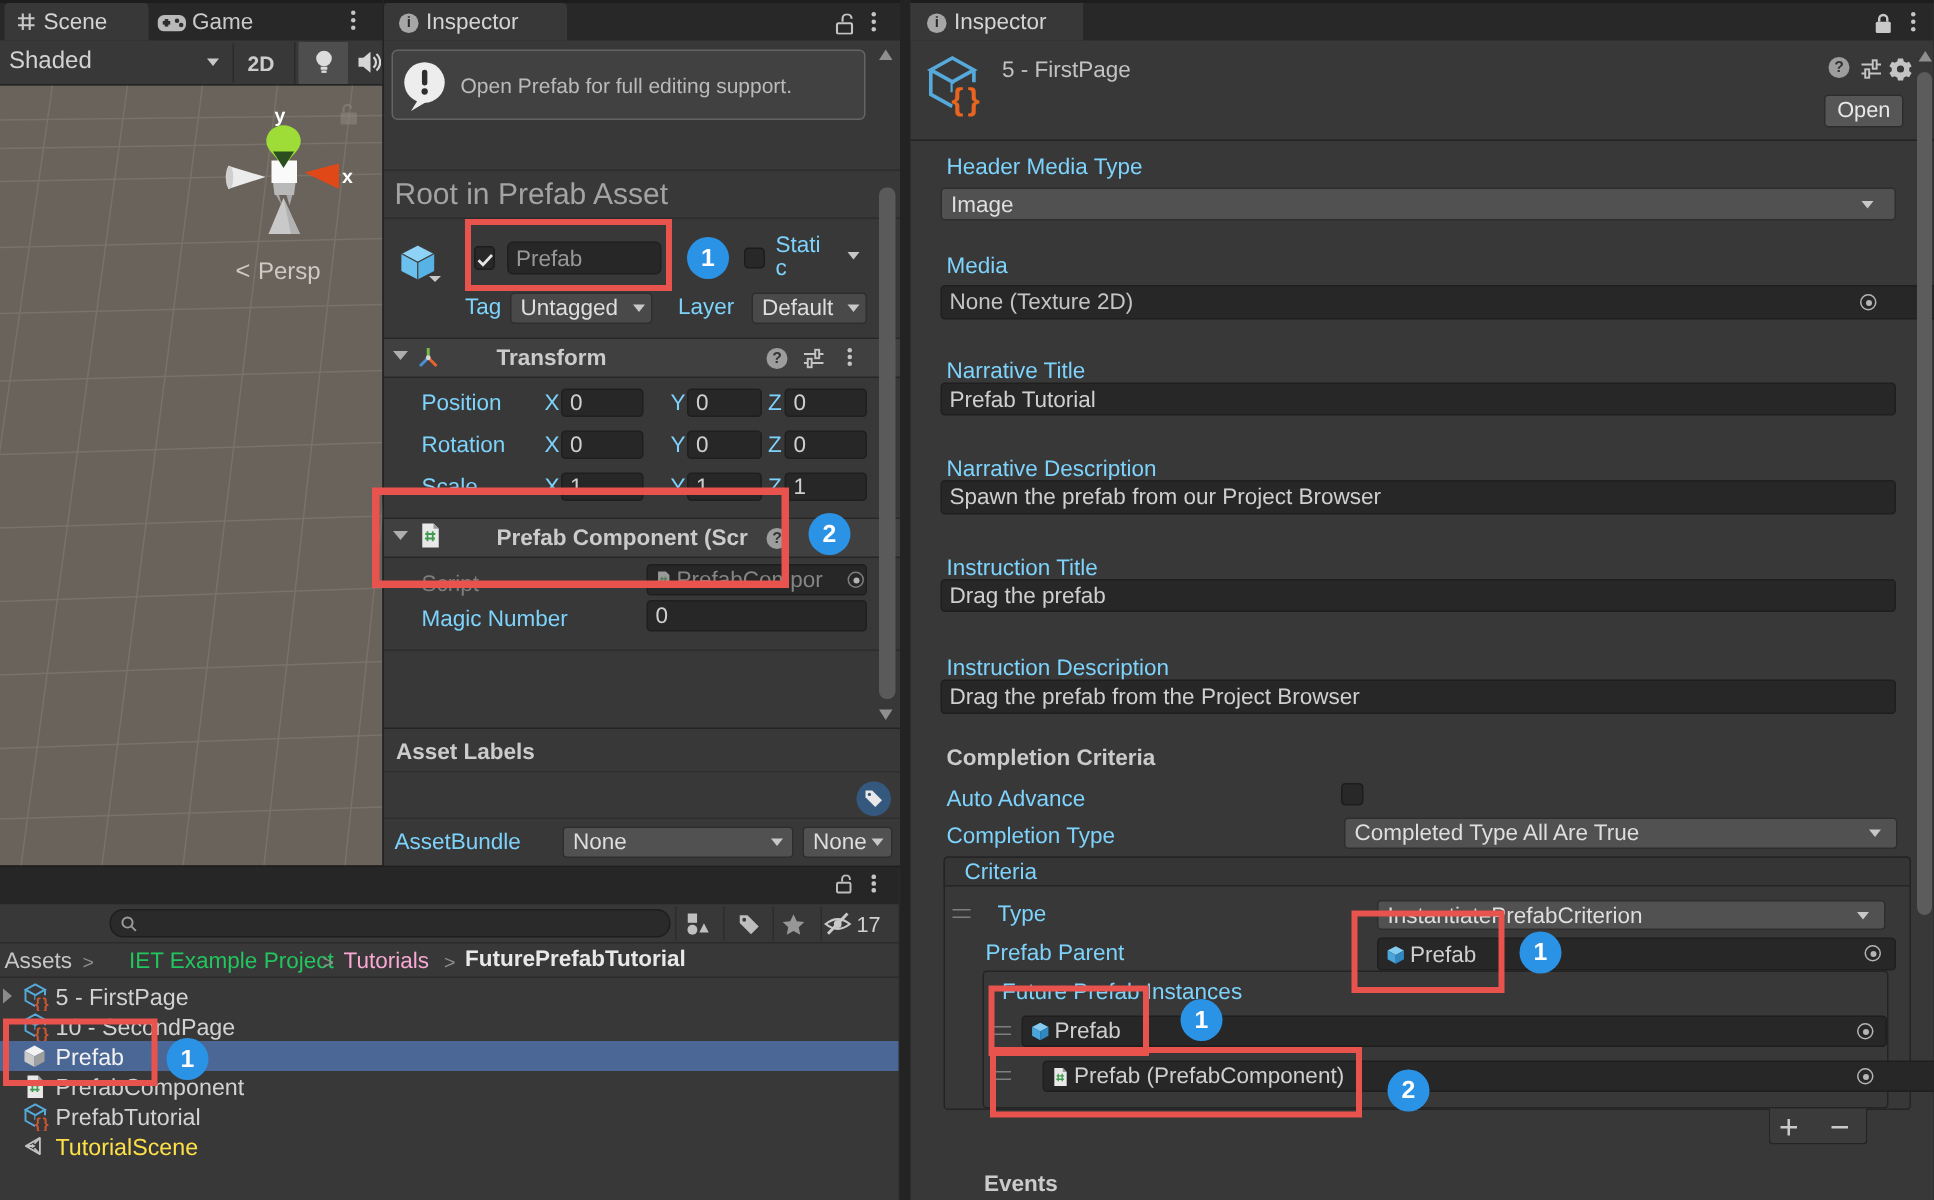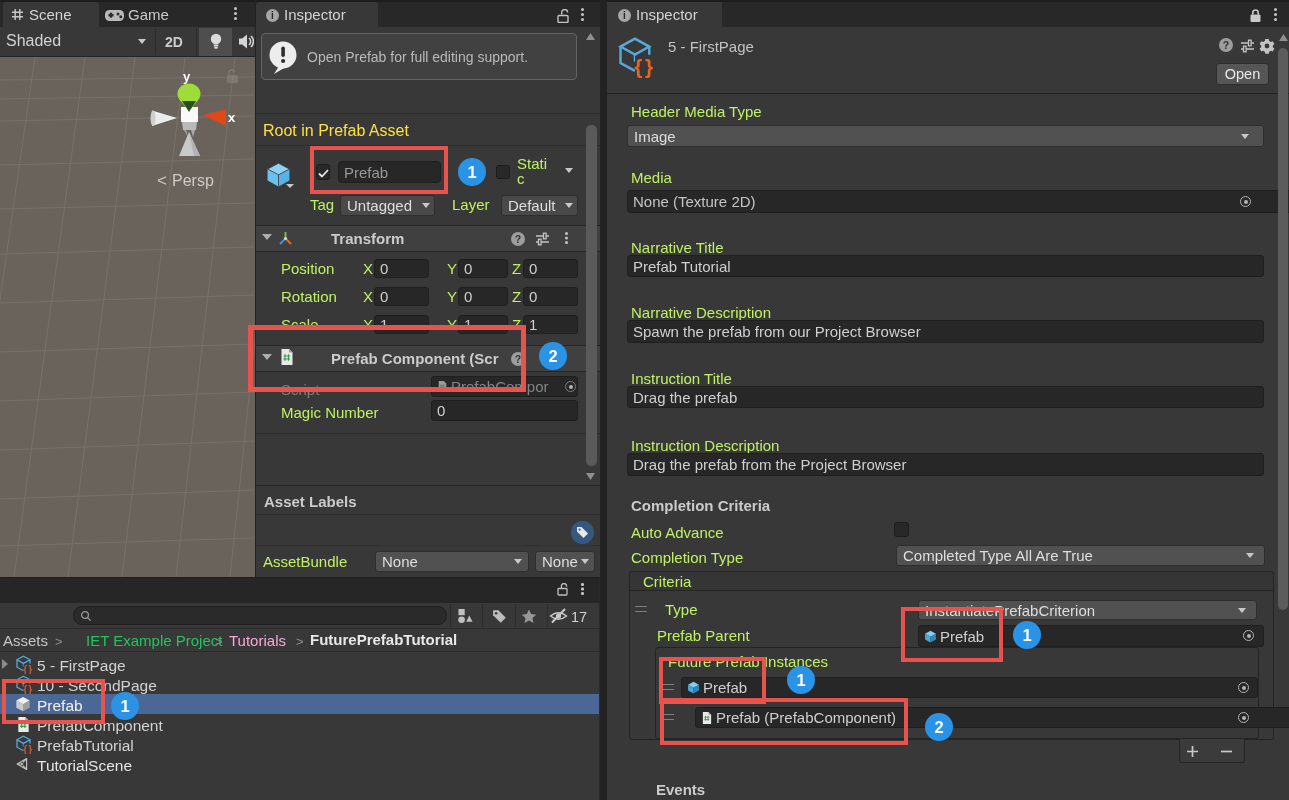--- a/index.html
+++ b/index.html
@@ -1,18 +1,18 @@
 <!DOCTYPE html>
 <html><head><meta charset="utf-8">
 <style>
 *{margin:0;padding:0;box-sizing:border-box}
 html,body{width:1289px;height:800px;background:#282828;font-family:"Liberation Sans",sans-serif;overflow:hidden}
 #root{position:absolute;top:0;left:0;width:1289px;height:800px;background:#282828}
 .abs{position:absolute}
-.lbl{position:absolute;color:#bef264;font-size:15px;line-height:17px;white-space:nowrap}
+.lbl{position:absolute;color:#7dd3fc;font-size:15px;line-height:17px;white-space:nowrap}
 .bold{font-weight:bold;color:#cbcbcb}
 .fld{position:absolute;background:#272727;border:1px solid #1f1f1f;border-radius:3px;color:#cfcfcf;font-size:15px;display:flex;align-items:center;padding-left:5px;white-space:nowrap;overflow:hidden}
 .drop{position:absolute;background:#515151;border:1px solid #2e2e2e;border-radius:3px;color:#dedede;font-size:15px;display:flex;align-items:center;padding-left:6px;white-space:nowrap;overflow:hidden}
 .caret{position:absolute;width:0;height:0;border-left:4.5px solid transparent;border-right:4.5px solid transparent;border-top:5px solid #c8c8c8}
 .fold{position:absolute;width:0;height:0;border-left:5px solid transparent;border-right:5px solid transparent;border-top:6px solid #aeaeae}
 .foldr{position:absolute;width:0;height:0;border-top:5px solid transparent;border-bottom:5px solid transparent;border-left:6px solid #8b8b8b}
 .chk{position:absolute;width:15px;height:15px;background:#282828;border:1px solid #1c1c1c;border-radius:3px}
 .dots{position:absolute;width:3px;height:3px;border-radius:50%;background:#c4c4c4;box-shadow:0 5px 0 #c4c4c4,0 10px 0 #c4c4c4}
 .redbox{position:absolute;border:4.5px solid #e8534e;z-index:50}
 .badge{position:absolute;width:28px;height:28px;border-radius:50%;background:#2b93e6;color:#fff;font-weight:bold;font-size:16.5px;text-align:center;line-height:28px;z-index:60}
@@ -129,21 +129,21 @@
 
   <div class="abs" style="left:5px;top:33px;width:316px;height:47px;background:#414141;border:1px solid #646464;border-radius:4px"></div>
   <svg class="abs" style="left:12px;top:40px" width="32" height="35" viewBox="0 0 32 35">
         <circle cx="15" cy="15" r="13.5" fill="#ededed"></circle>
         <polygon points="11,26 6,34 17,27.5" fill="#ededed"></polygon>
         <rect x="13.3" y="6.5" width="3.6" height="10.5" rx="1.8" fill="#2e2e2e"></rect>
         <circle cx="15.1" cy="21" r="2.1" fill="#2e2e2e"></circle>
       </svg>
   <div class="lbl" style="left:51px;top:49px;font-size:14px;color:#bababa">Open Prefab for full editing support.</div>
   <div class="hline" style="left:0;top:113px;width:344px;background:#2c2c2c"></div>
-  <div class="lbl" style="left:7px;top:122px;font-size:16px;color:#fde047">Root in Prefab Asset</div>
+  <div class="lbl" style="left:7px;top:122px;font-size:20px;color:#a3a3a3">Root in Prefab Asset</div>
   <div class="hline" style="left:0;top:145px;width:344px;background:#2c2c2c"></div>
 
   <svg class="abs" style="left:10px;top:162px" width="25" height="25" viewBox="0 0 16 16">
         <polygon points="8,0.8 15,4.5 8,8.2 1,4.5" fill="#8ed2f6"></polygon>
         <polygon points="1,4.5 8,8.2 8,15.6 1,11.9" fill="#6cc0ee"></polygon>
         <polygon points="15,4.5 8,8.2 8,15.6 15,11.9" fill="#57b2e5"></polygon>
         <path d="M8 0.8 L15 4.5 8 8.2 1 4.5 Z M8 8.2 V15.6" fill="none" stroke="#3d3d3d" stroke-width="0.5"></path>
       </svg>
   <div class="caret" style="left:30px;top:184px;border-left-width:4px;border-right-width:4px;border-top-width:4.5px"></div>
   <div class="chk" style="left:60px;top:164px;width:14px;height:16px"></div>
@@ -323,21 +323,21 @@
         <text x="8.2" y="17.5" font-size="10.5" font-weight="bold" fill="#cc5533" font-family="Liberation Sans" letter-spacing="1">{}</text>
       </svg>
   <div class="lbl" style="left:37px;top:159px;font-size:15.5px;color:#d2d2d2">PrefabTutorial</div>
   <svg class="abs" style="left:14px;top:178px" width="17" height="16" viewBox="0 0 17 16">
         <g stroke="#c2c2c2" stroke-width="1.2" fill="none" stroke-linejoin="round">
           <path d="M12.6 2.6 L12.6 13.4 L3.2 8 Z"></path>
           <path d="M12.6 2.6 L8.9 6.4 M12.6 13.4 L8.9 9.6 M3.2 8 L8.3 8"></path>
         </g>
         <path d="M9.8 8 L7.2 9.5 L7.2 6.5 Z" fill="#c2c2c2"></path>
       </svg>
-  <div class="lbl" style="left:37px;top:179px;font-size:15.5px;color:#e5e5e5">TutorialScene</div>
+  <div class="lbl" style="left:37px;top:179px;font-size:15.5px;color:#fde047">TutorialScene</div>
   <div class="abs" style="left:599px;top:0;width:1px;height:222px;background:#2a2a2a"></div>
 </div>
 <div class="abs" id="rightpanel" style="left:607px;top:0;width:682px;height:800px;background:#383838">
   <div class="abs" style="left:0;top:0;width:682px;height:27px;background:#282828"></div>
   <div class="abs" style="left:0;top:0;width:682px;height:2px;background:#1d1d1d"></div>
   <div class="abs" style="left:0;top:2px;width:115px;height:25px;background:#383838"></div>
   <div class="info" style="left:11px;top:9px">i</div>
   <div class="lbl" style="left:29px;top:6px;font-size:15px;color:#d4d4d4">Inspector</div>
   <svg class="abs" style="left:641px;top:8px" width="15" height="15" viewBox="0 0 15 15">
         <rect x="2.5" y="6.5" width="10" height="7.5" rx="1" fill="#c9c9c9"></rect>

